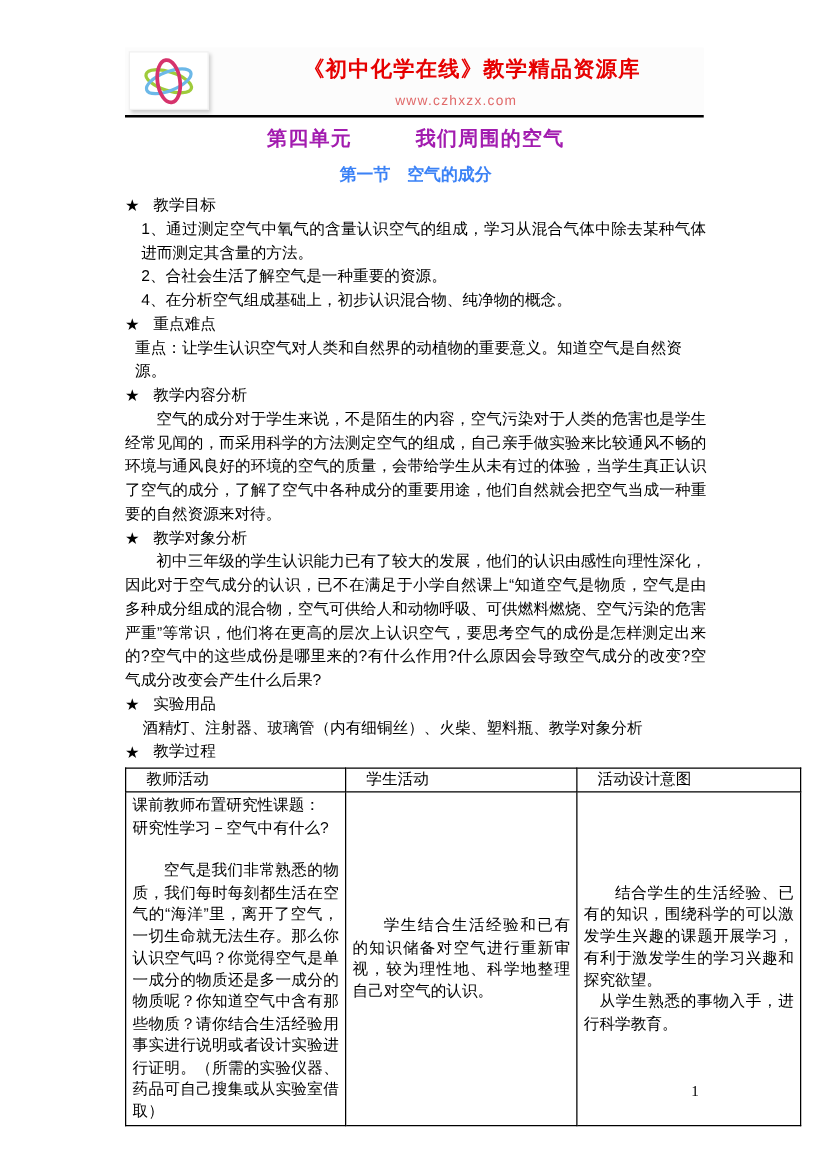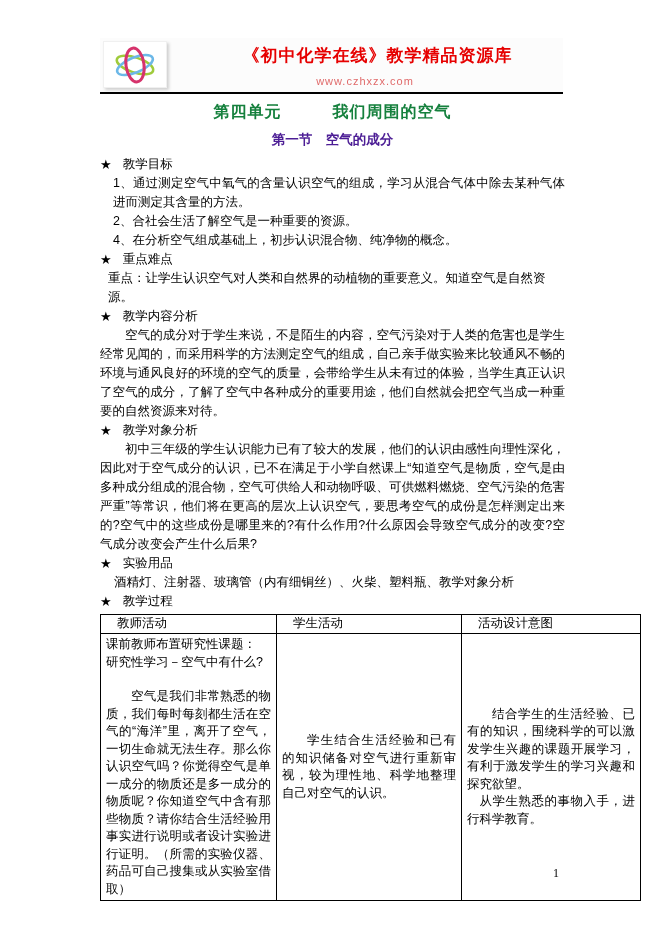--- a/index.html
+++ b/index.html
@@ -14,23 +14,23 @@
           border:1px solid #f0f0f0; box-shadow:2px 2px 3px rgba(0,0,0,0.18);
           display:flex; align-items:center; justify-content:center; }
   .header-text { position:absolute; left:70px; top:6px; width:390px; text-align:center; }
   .brand { color:#e60000; font-weight:bold; font-size:17px; letter-spacing:1px;
            font-family:"Liberation Serif","DejaVu Serif",serif;padding-left:25px; }
   .website { color:#e06a6a; font-size:11px; margin-top:8px; letter-spacing:1px; }
 
   
   .content { position:absolute; left:100px; top:102px; width:465px; font-size:12.5px;
              line-height:19px; color:#000; }
-  .unit-title { text-align:center; color:#15803d; font-weight:bold; font-size:16px;
+  .unit-title { text-align:center; color:#a21caf; font-weight:bold; font-size:16px;
                 letter-spacing:1px; margin-bottom:9px; }
-  .section-title { text-align:center; color:#4c1d95; font-weight:bold; font-size:13.5px;
+  .section-title { text-align:center; color:#3b82f6; font-weight:bold; font-size:13.5px;
                    margin-bottom:6px; }
 
   .sec-heading { display:flex; align-items:center; gap:11px; }
   .star { font-size:13px; line-height:19px; }
   .list { margin-left:13px; }
   .li { text-align:justify; }
   .kp-line { margin-left:8px; }
   .body-p { text-indent:2em; text-align:justify; }
   .materials-line { margin-left:14px; }
 

